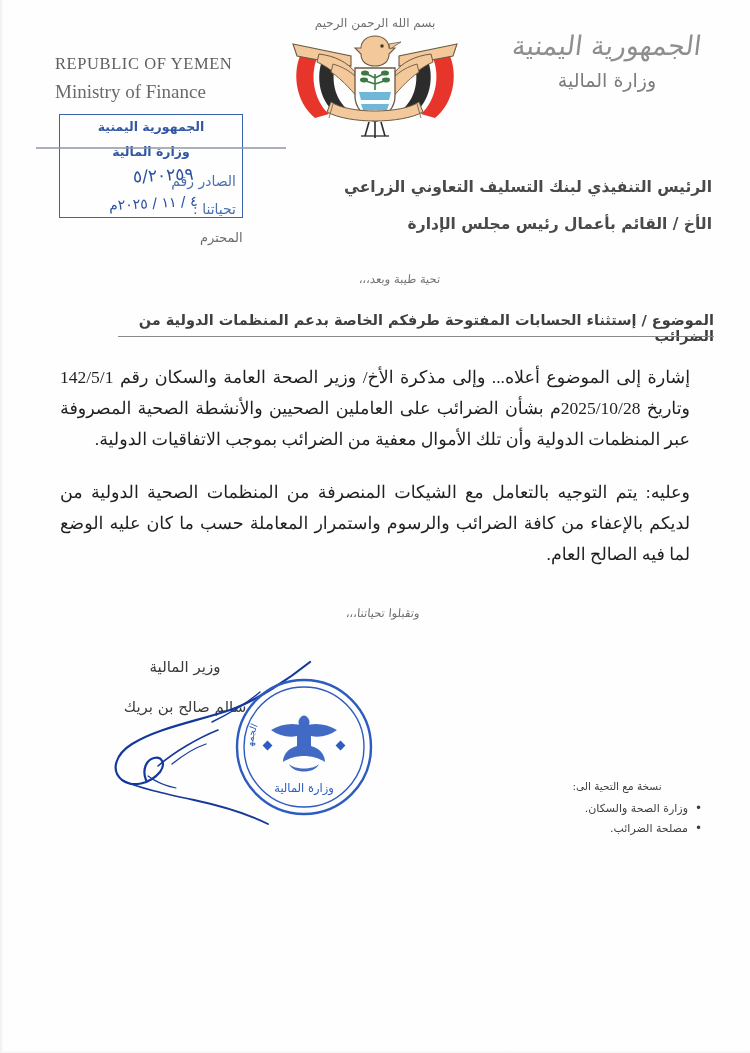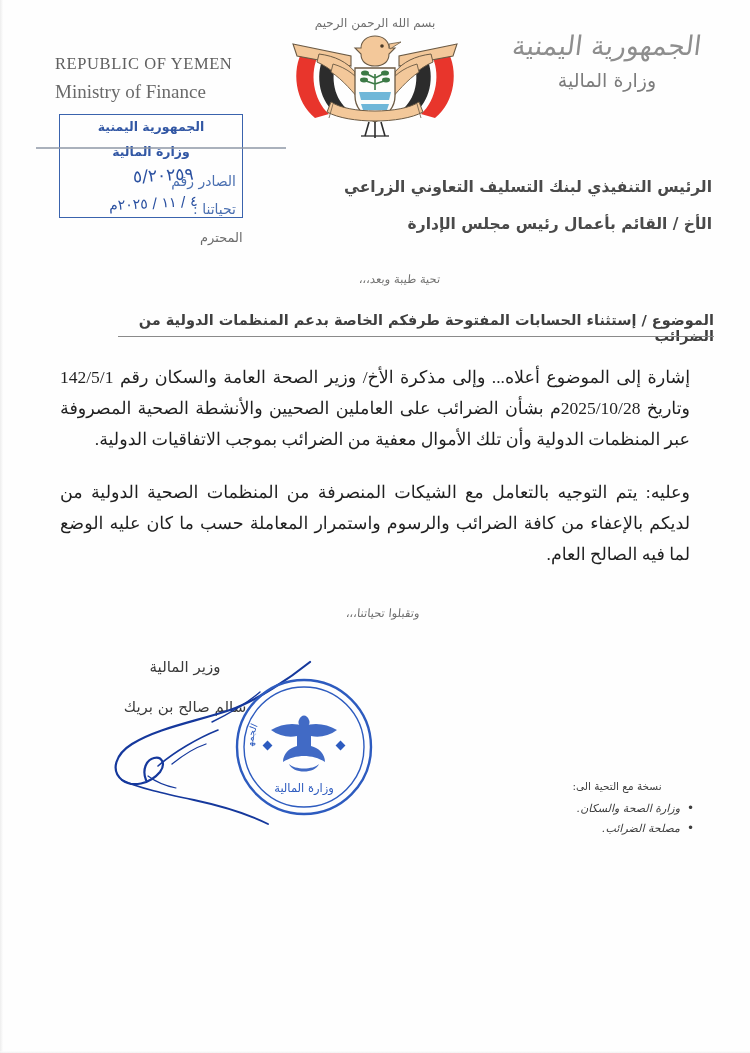--- a/index.html
+++ b/index.html
@@ -326,23 +326,22 @@
     color: #3d3d3d;
   }
   .cc .cc-head {
     font-size: 10.5px;
     font-family: "DejaVu Sans", sans-serif;
     text-align: center;
     margin-bottom: 10px;
   }
   .cc ul {
     list-style: none;
-    margin: 8px;
+    margin: 0;
     padding: 0 30px 0 0;
-    font-style: italic;
   }
   .cc li {
     font-size: 11px;
     font-family: "DejaVu Sans", sans-serif;
     margin-bottom: 7px;
     position: relative;
     padding-right: 14px;
   }
   .cc li::before {
     content: "•";

